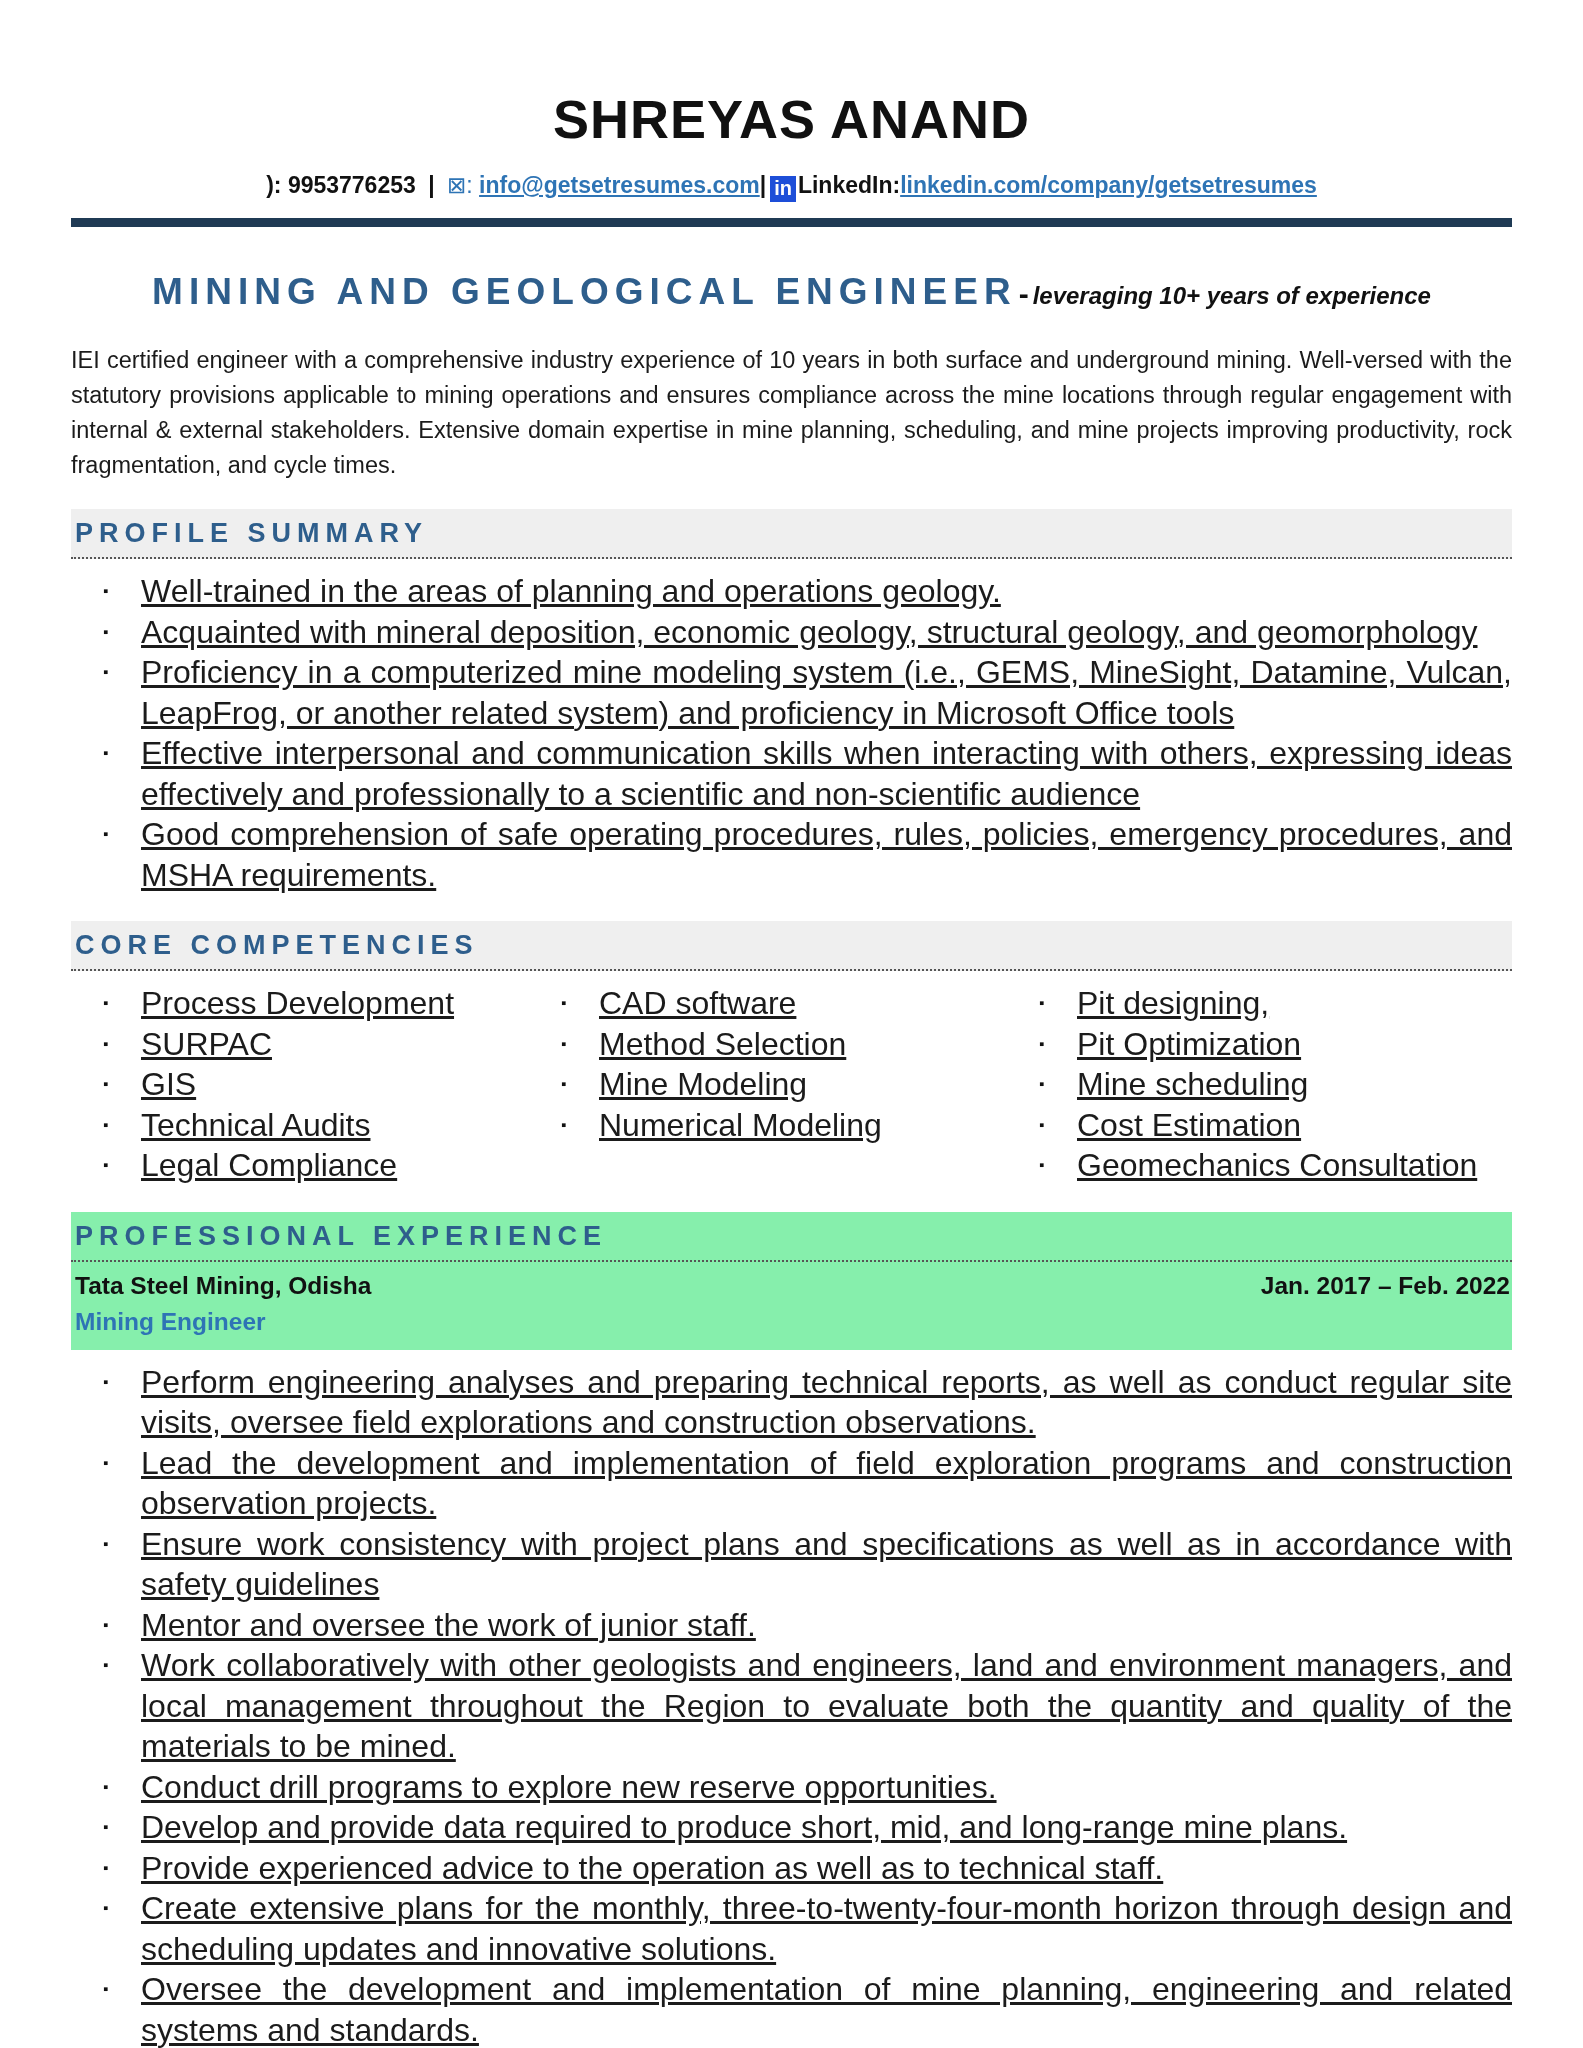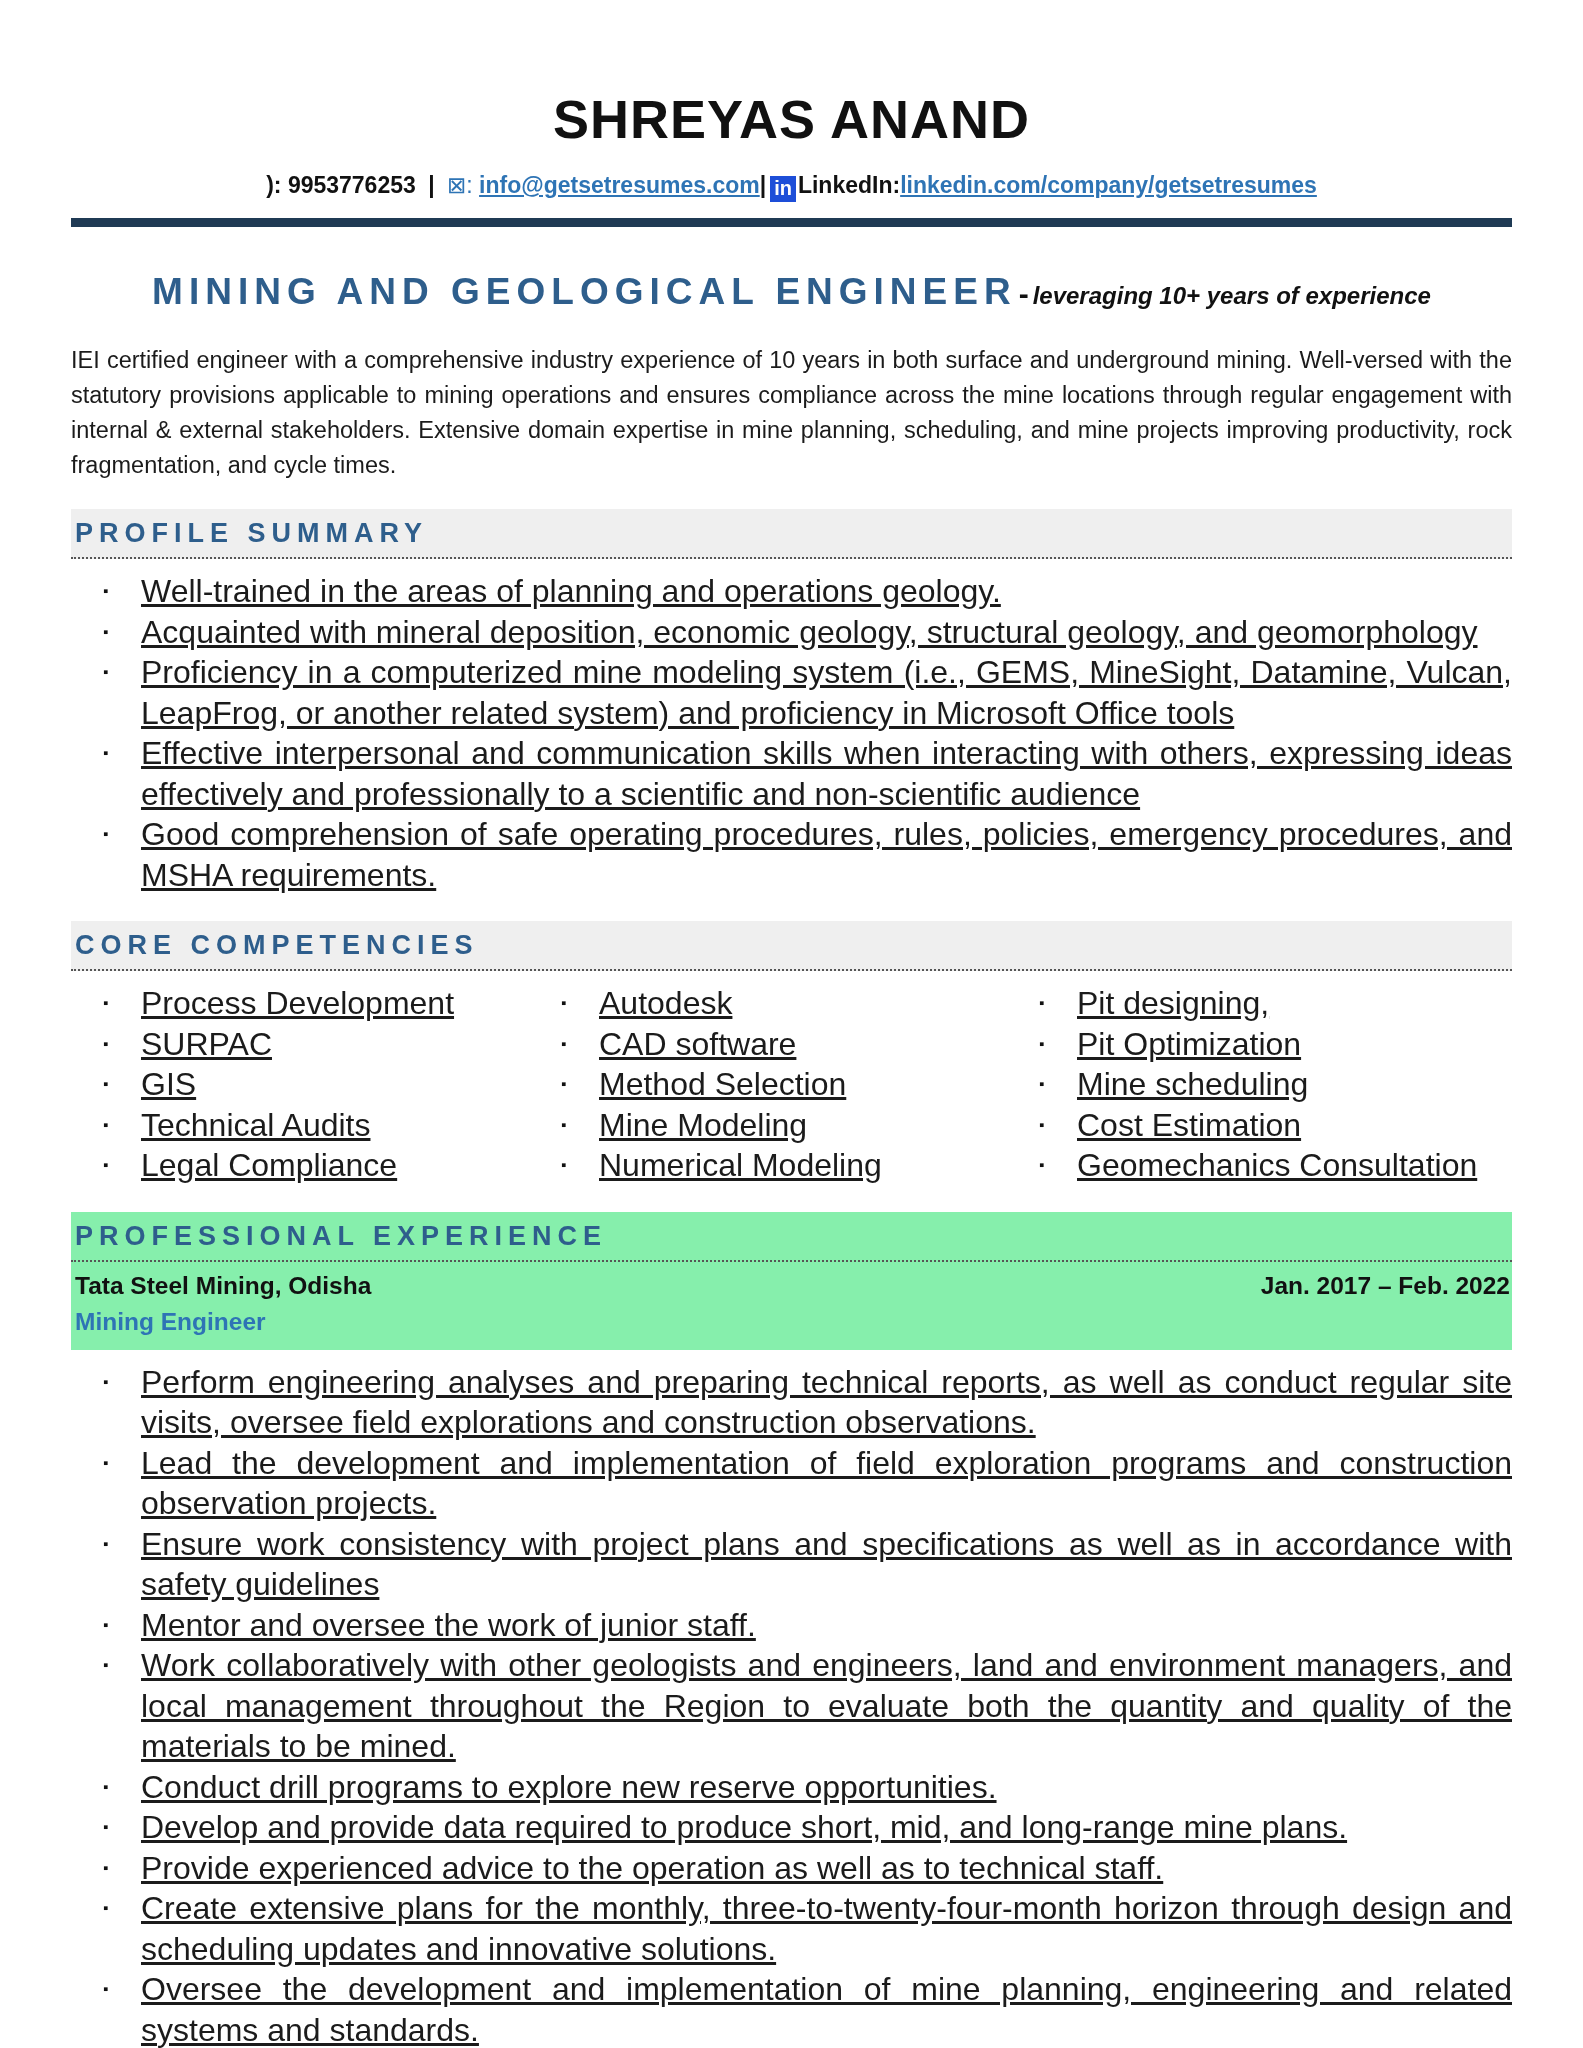--- a/index.html
+++ b/index.html
@@ -198,21 +198,20 @@
   </div>
   <div class="comp-grid">
     <ul class="bullets">
       <li>Process Development</li>
       <li>SURPAC</li>
       <li>GIS</li>
       <li>Technical Audits</li>
       <li>Legal Compliance</li>
     </ul>
     <ul class="bullets">
-      <li>Autodesk</li>
       <li>CAD software</li>
       <li>Method Selection</li>
       <li>Mine Modeling</li>
       <li>Numerical Modeling</li>
     </ul>
     <ul class="bullets">
       <li>Pit designing,</li>
       <li>Pit Optimization</li>
       <li>Mine scheduling</li>
       <li>Cost Estimation</li>

